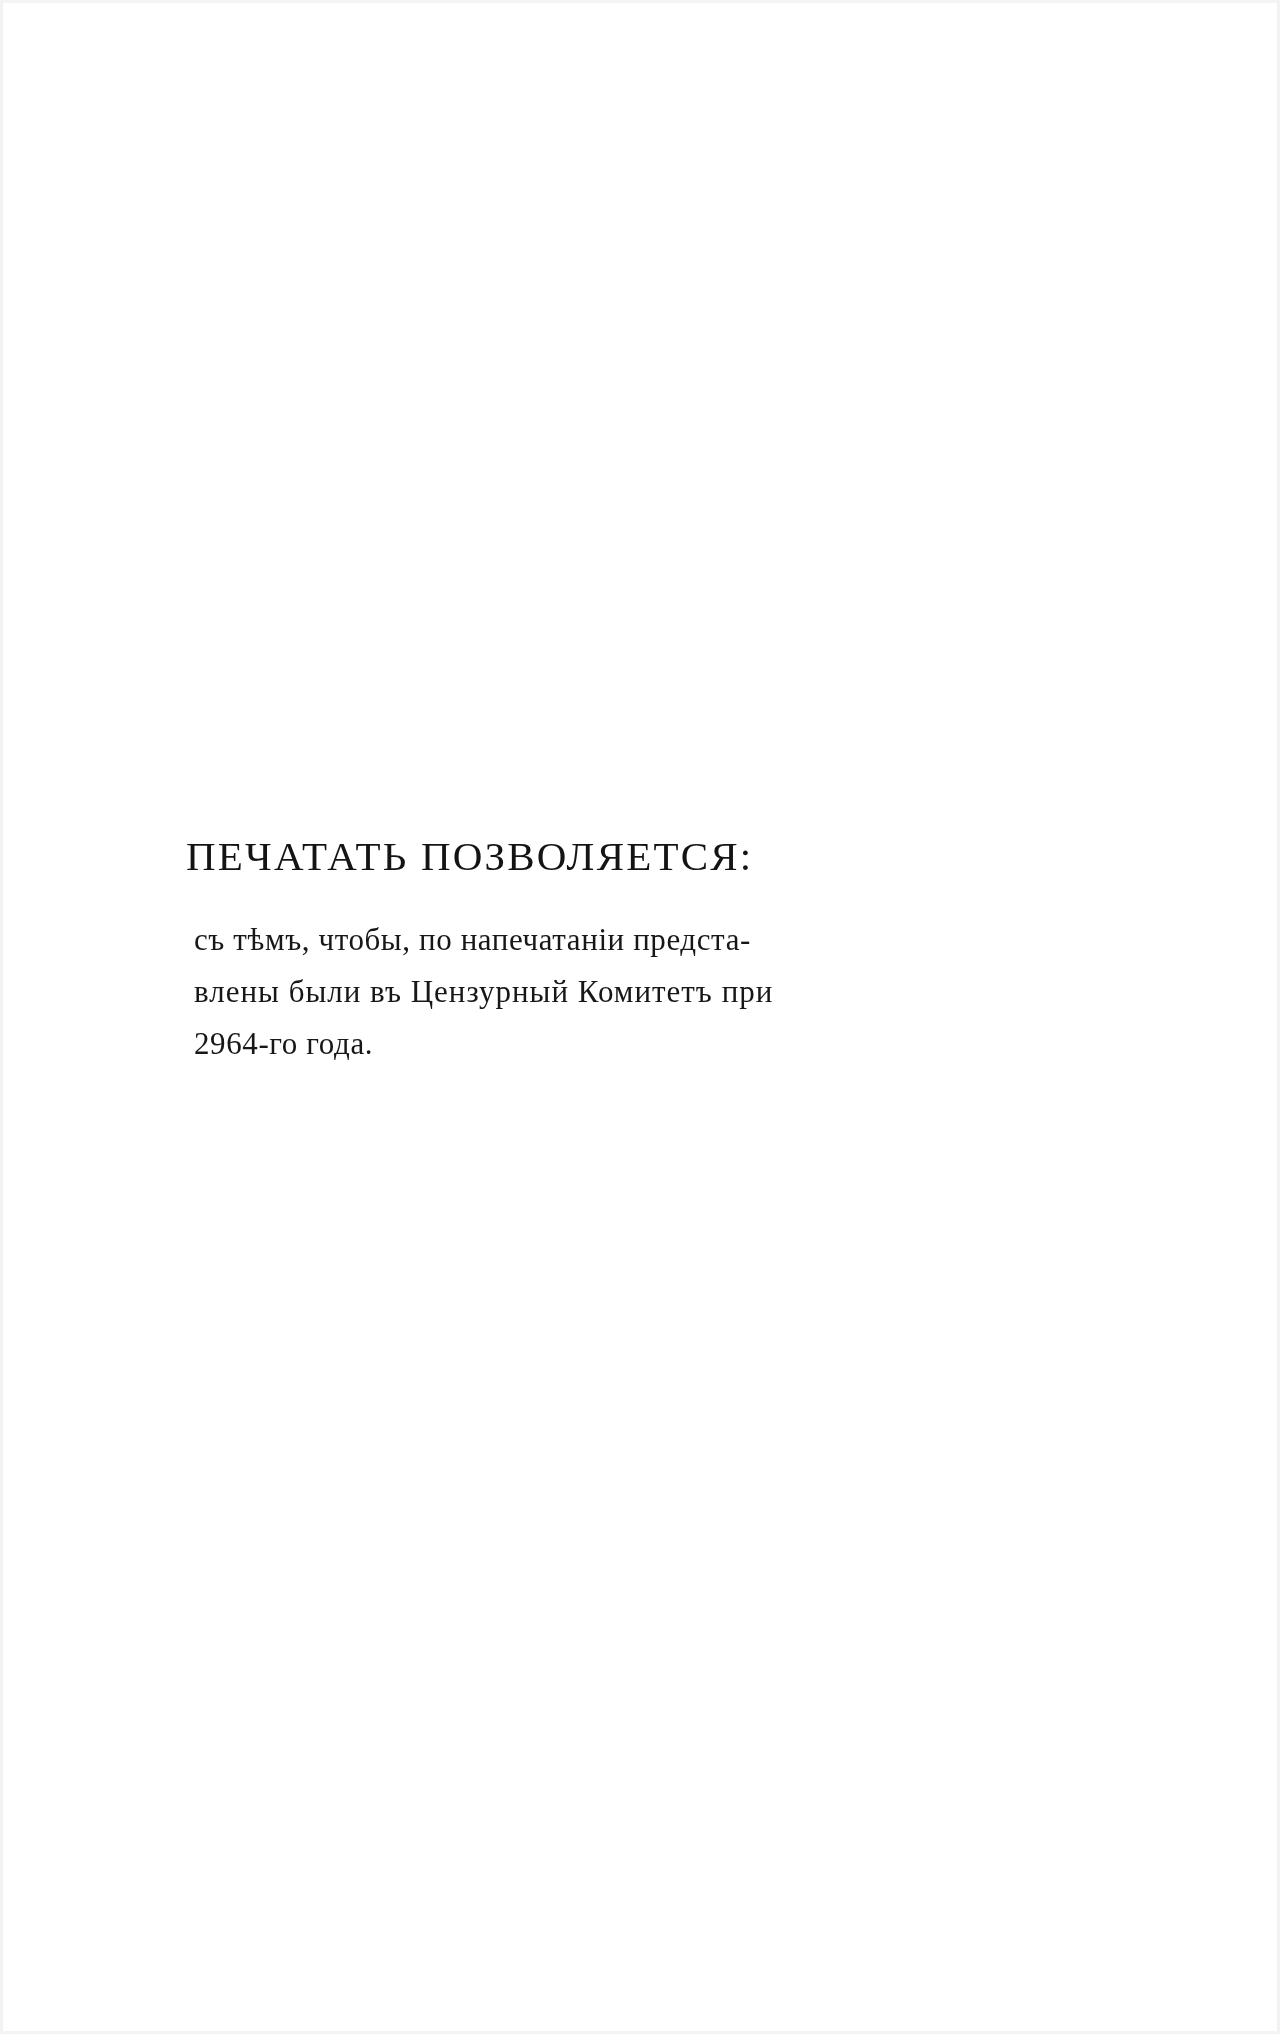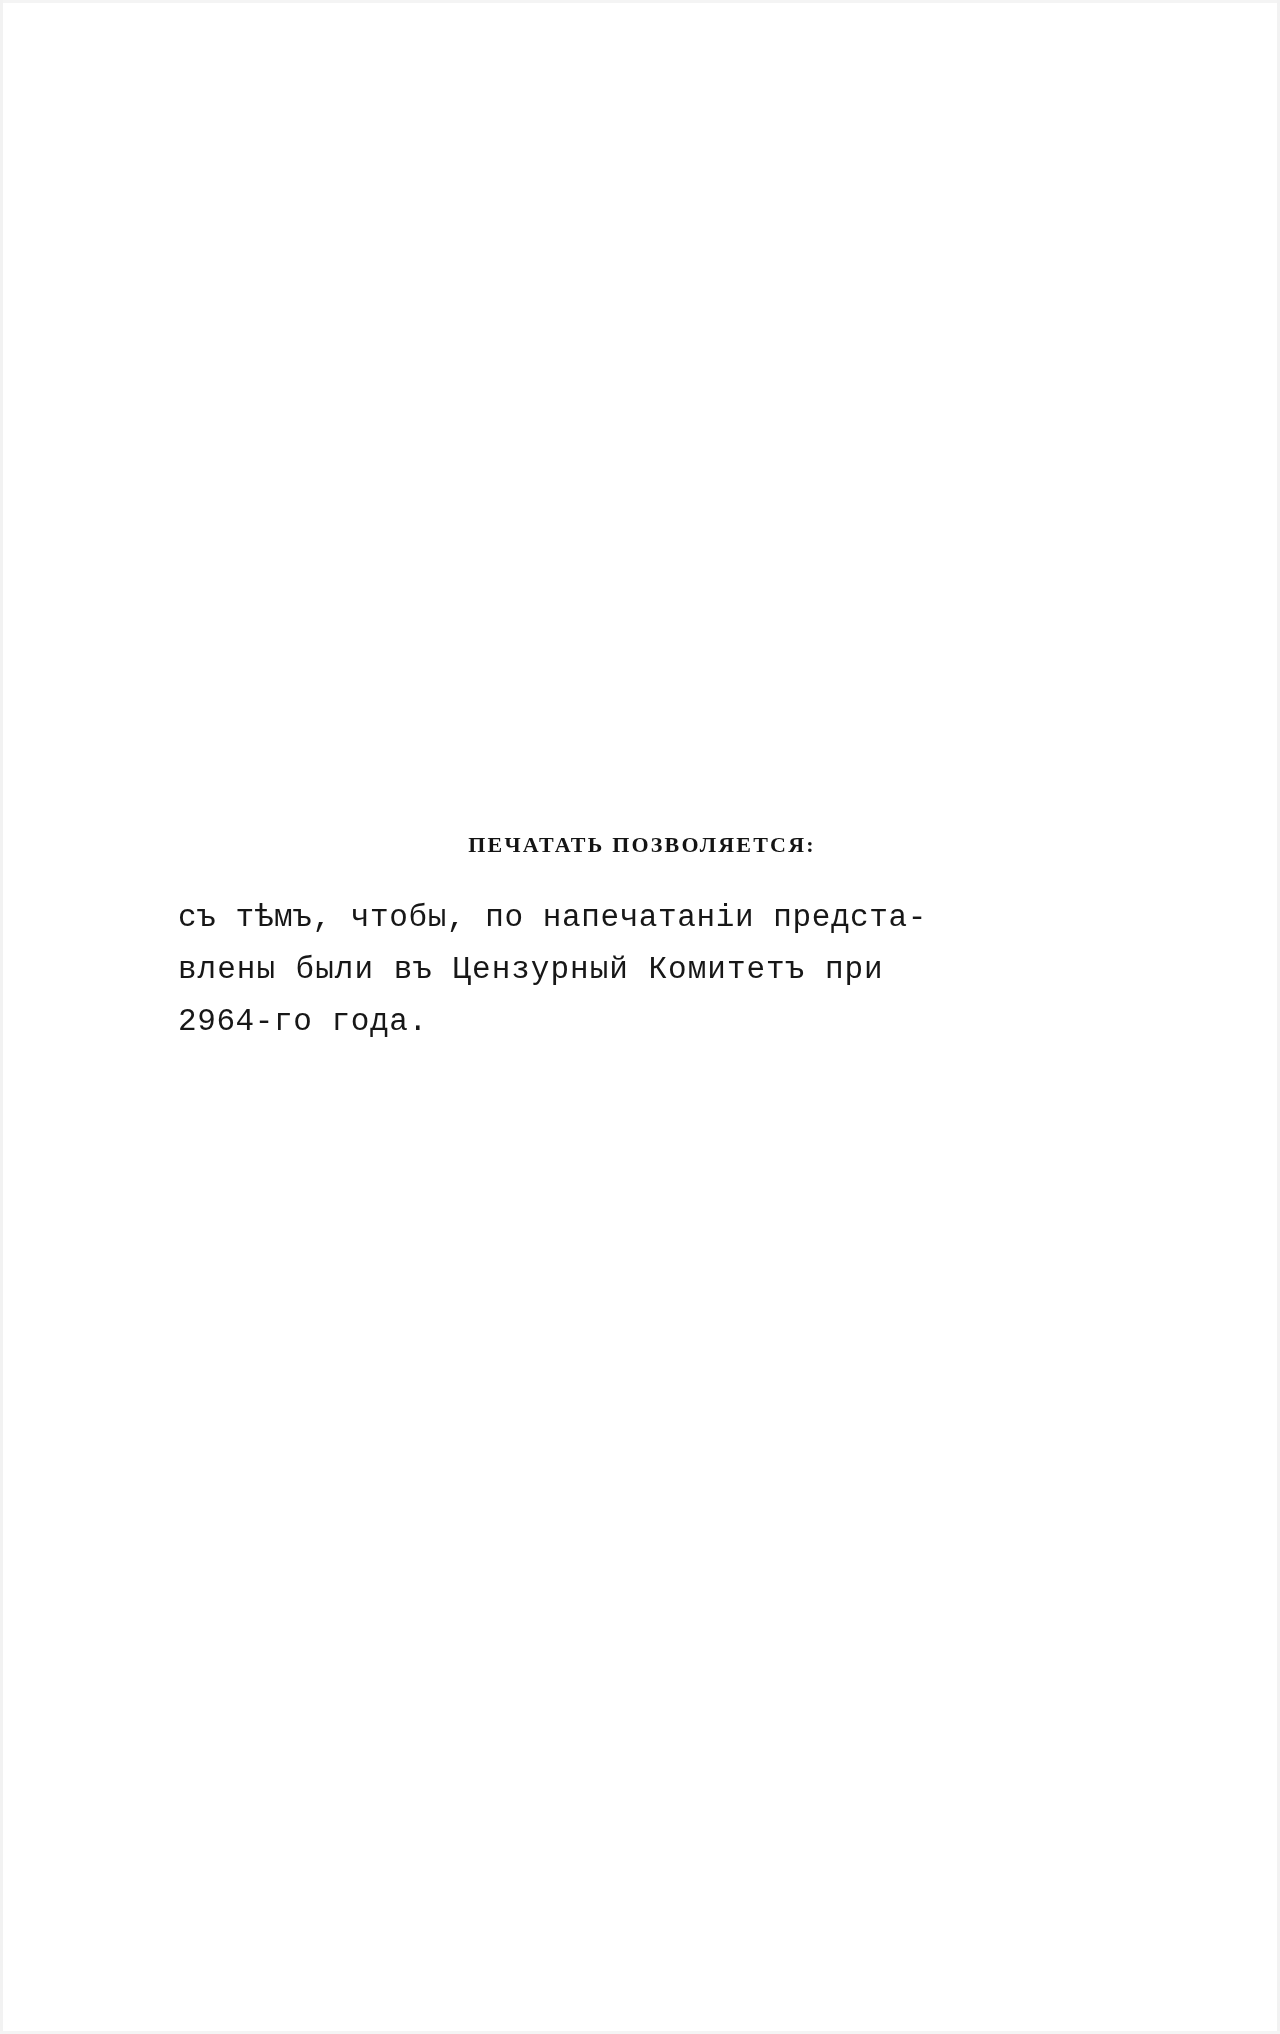--- a/index.html
+++ b/index.html
@@ -63,36 +63,36 @@
   
   .censor-block {
     position: absolute;
     left: 178px;
     top: 832px;
     width: 920px;
   }
 
   .heading {
     font-family: "Liberation Serif", serif;
-    font-size: 22px;
+    font-size: 41px;
     letter-spacing: 2.2px;
-    font-weight: 700;
-    text-align: center;
+    font-weight: 400;
+    text-align: left;
     color: #141414;
     margin: 0 0 34px 0;
     padding-left: 8px;
   }
 
   .body-text {
-    font-family: Liberation Mono, monospace;
+    font-family: Liberation Serif, serif;
     font-size: 31px;
     line-height: 52px;
     color: #171717;
     text-align: justify;
-    margin: 0;
+    margin: 16px;
     letter-spacing: 0.3px;
   }
 
   .body-line {
     display: block;
     white-space: nowrap;
   }
   .body-line.l1 { letter-spacing: 0.6px; }
   .body-line.l2 { letter-spacing: 1.0px; }
   .body-line.l3 { letter-spacing: 0.6px; }

